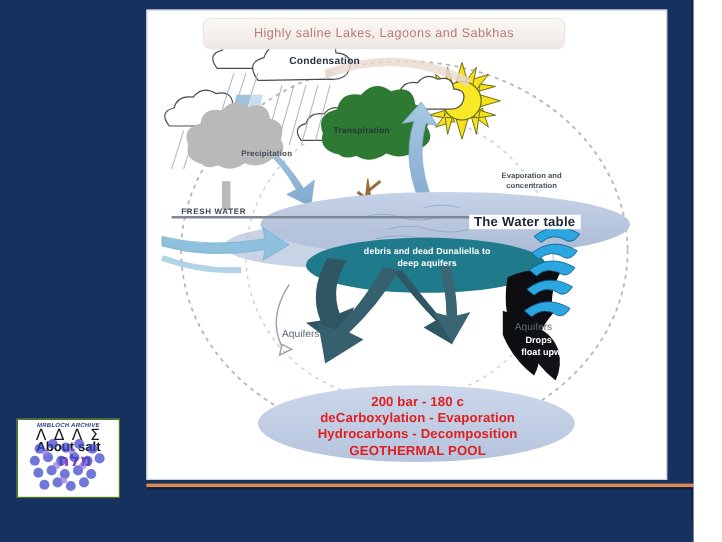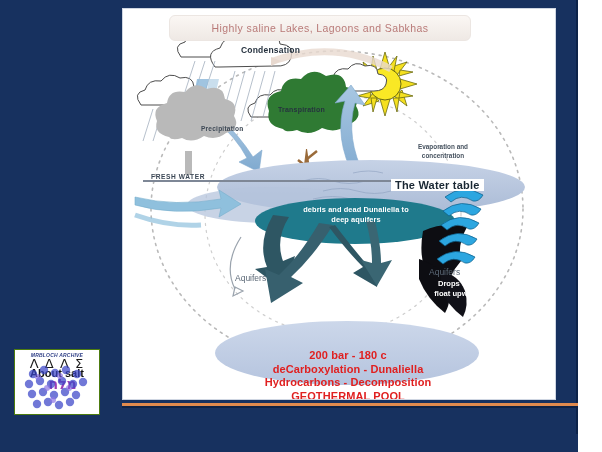--- a/index.html
+++ b/index.html
@@ -41,21 +41,21 @@
      background:#ffffff;padding:0 4px;}
   .lbl-aq-left{left:112px;top:264px;font-size:8.5px;color:#5b6876;font-weight:normal;}
   .lbl-aq-right{left:306px;top:258px;font-size:8.5px;color:#5b6876;font-weight:normal;}
   .lbl-drops{left:306px;top:270px;font-size:7.6px;color:#ffffff;text-align:center;
      line-height:9.5px;white-space:normal;width:60px;font-weight:bold;}
 
   .brine-text{position:absolute;left:150px;top:196px;width:166px;text-align:center;
      color:#ffffff;font-weight:bold;font-size:7.4px;line-height:9.6px;letter-spacing:.1px;}
 
   .pool-text{position:absolute;left:100px;top:320px;width:250px;text-align:center;
-     color:#e02020;font-weight:bold;font-size:11px;line-height:13.5px;letter-spacing:.1px;margin-top:20px;}
+     color:#e02020;font-weight:bold;font-size:11px;line-height:13.5px;letter-spacing:.1px;}
 
   
   .logo{position:absolute;left:14px;top:349px;width:86px;height:66px;
      background:#ffffff;border:1px solid #4d7c0f;box-sizing:border-box;overflow:hidden;}
   .logo-top{font-size:5px;color:#2e3f86;text-align:center;margin-top:2px;
      font-style:italic;font-weight:bold;letter-spacing:.2px;}
   .logo-greek{font-size:13px;color:#1a1a1a;text-align:center;margin-top:-1px;
      font-family:"DejaVu Sans", sans-serif;letter-spacing:1px;line-height:13px;}
   .logo-about{font-size:11px;color:#111111;text-align:center;font-weight:bold;
      margin-top:-3px;line-height:12px;}
@@ -225,21 +225,21 @@
     <div class="lbl lbl-aq-right">Aquifers</div>
     <div class="lbl lbl-drops">Drops of oil float upwards</div>
 
     <div class="brine-text">
       <div>debris and dead Dunaliella to</div>
       <div>deep aquifers</div>
     </div>
 
     <div class="pool-text">
       <div>200 bar - 180 c</div>
-      <div>deCarboxylation - Dunaliella</div>
+      <div>deCarboxylation - Evaporation</div>
       <div>Hydrocarbons - Decomposition</div>
       <div>GEOTHERMAL POOL</div>
     </div>
   </div>
 
   <div class="logo">
     <svg class="logo-dots" viewBox="0 0 80 52">
       <g fill="#3b46c8" opacity="0.85">
         <circle cx="16" cy="10" r="4.2"></circle>
           <circle cx="27" cy="6" r="4.2"></circle>

